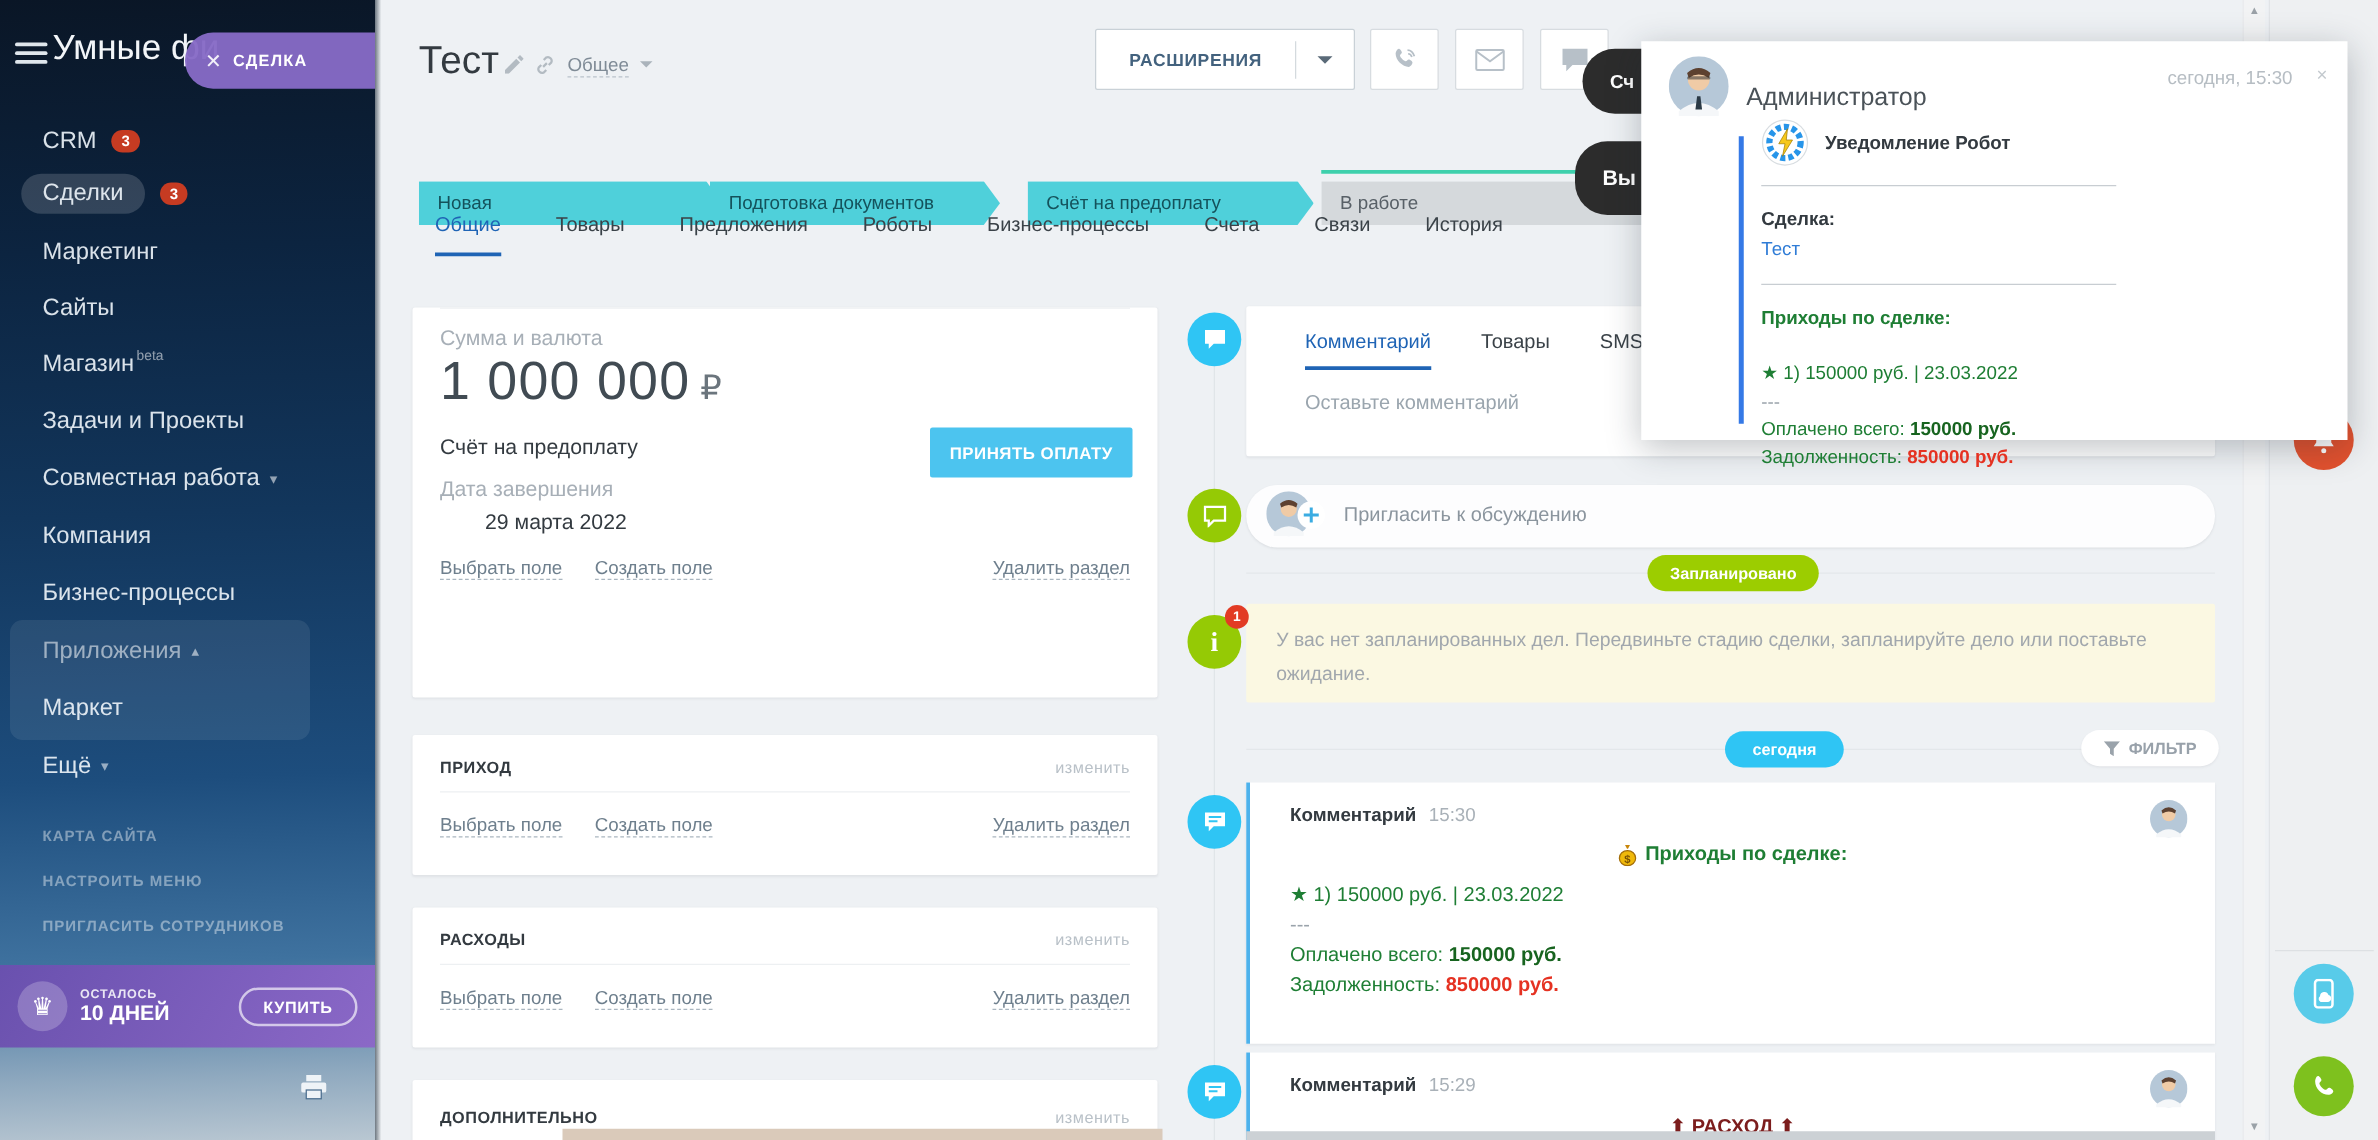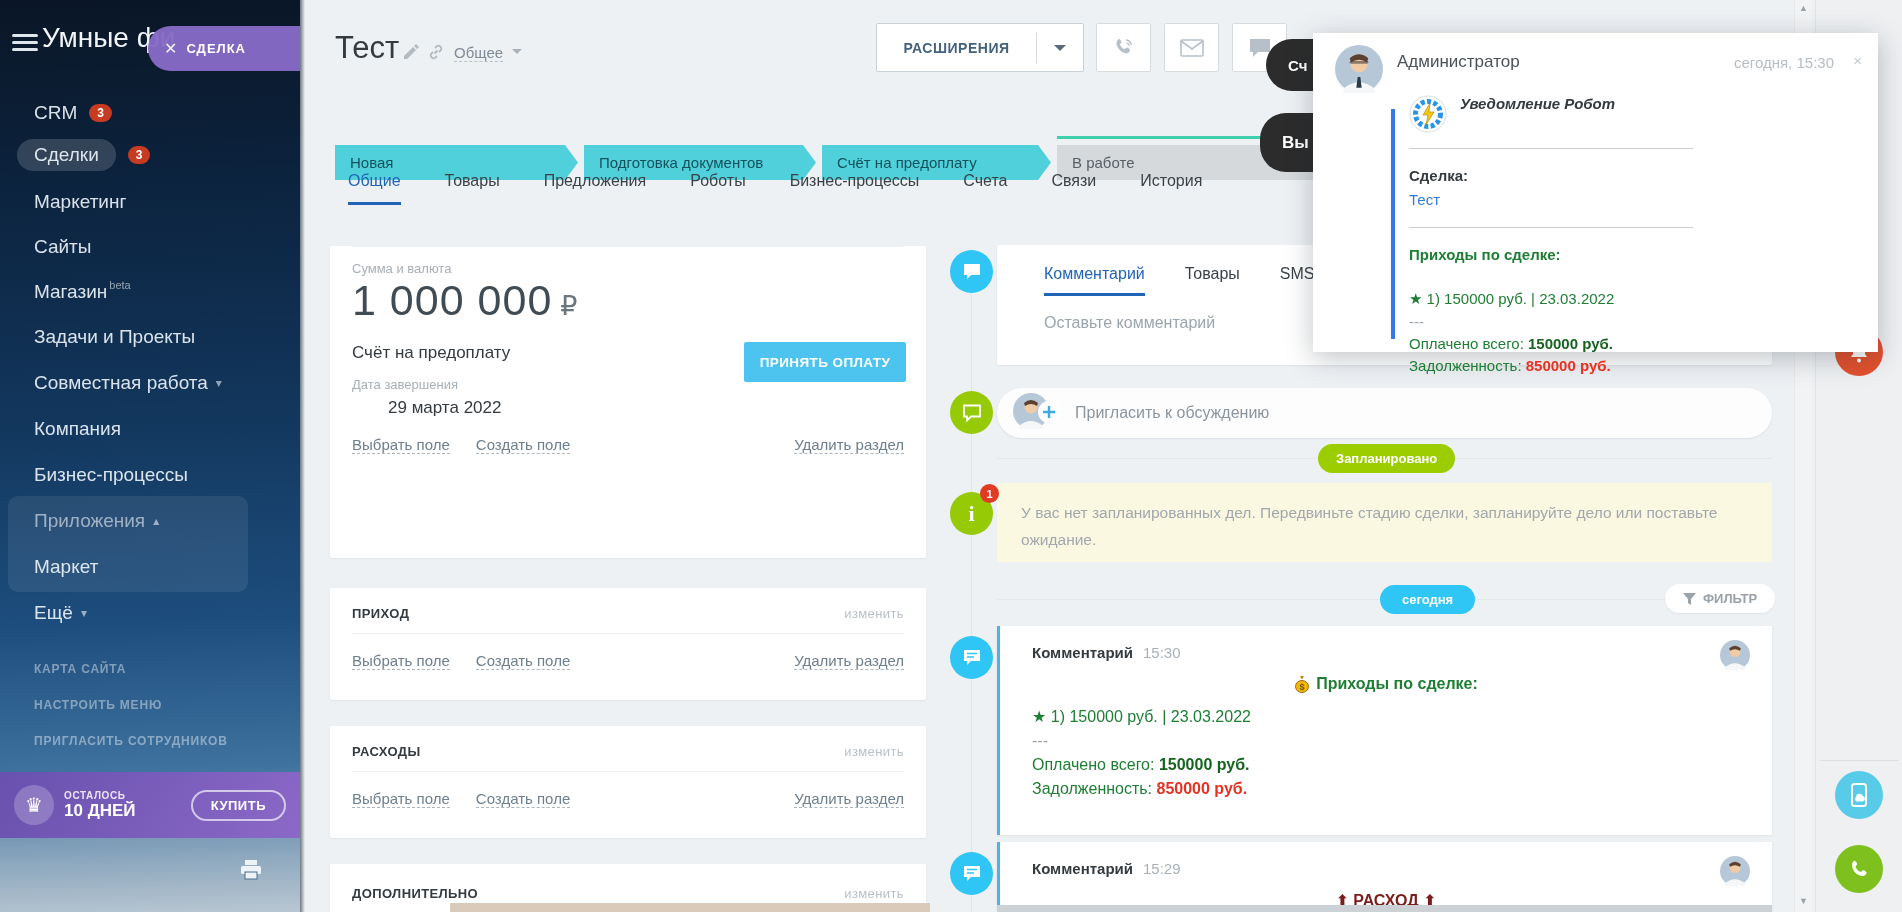--- a/index.html
+++ b/index.html
@@ -64,21 +64,21 @@
   .tabs { position:absolute; left:48px; top:172px; display:flex; gap:44px; }
   .tab { font-size:16px; color:#3a4248; cursor:pointer; padding-bottom:12px; white-space:nowrap; }
   .tab.active { color:#1f64b5; border-bottom:3px solid #1f64b5; }
 
   
   .card { position:absolute; left:30px; width:596px; background:#fff; border-radius:2px; box-shadow:0 1px 2px rgba(60,70,80,.08); }
   .card-head { display:flex; align-items:center; padding:18px 22px 12px 22px; }
   .sec-title { font-size:13px; font-weight:bold; color:#333a40; letter-spacing:.4px; }
   .edit-link { margin-left:auto; font-size:13px; color:#b9c1c8; cursor:pointer; letter-spacing:.4px; }
   .card-div { height:1px; background:#edf0f2; margin:0 22px; }
-  .fld-label { font-size:13px; color:#a7afb7; }
+  .fld-label { font-size:17px; color:#a7afb7; }
   .fld-value { font-size:17px; color:#333a40; }
   .links-row { display:flex; padding:0 22px; font-size:15px; color:#6e7f8d; }
   .dash-link { border-bottom:1px dashed #aab6c0; cursor:pointer; margin-right:26px; white-space:nowrap; }
   .dash-link.right { margin-left:auto; margin-right:0; }
   .amount { font-size:43px; color:#414b53; letter-spacing:1px; }
   .amount .rub { font-size:27px; color:#6b757d; margin-left:8px; }
   .pay-btn { position:absolute; left:414px; top:96px; width:162px; height:40px; background:#4cc4ef; border:none; border-radius:2px; color:#fff; font-weight:bold; font-size:13.5px; letter-spacing:.4px; cursor:pointer; }
   .ai-pill { margin-left:auto; display:flex; align-items:center; gap:7px; border:1px solid #d8dde1; border-radius:17px; padding:5px 14px; font-size:14px; color:#333; cursor:pointer; }
 
   
@@ -104,26 +104,26 @@
   .cmt-avatar { position:absolute; right:22px; top:14px; }
   .green { color:#1e7e34; }
   .green-b { color:#17641f; font-weight:bold; }
   .red-b { color:#e53222; font-weight:bold; }
   .maroon { color:#7c1d1d; font-weight:bold; }
   .cmt-title { text-align:center; font-size:16px; font-weight:bold; margin-top:14px; display:flex; justify-content:center; align-items:center; gap:6px; }
   .cmt-body { padding:12px 24px 0 32px; font-size:16px; line-height:24px; }
 
   
   .notif { position:absolute; left:1313px; top:33px; width:565px; height:319px; background:#fff; z-index:50; box-shadow:0 6px 26px rgba(30,40,50,.28); }
-  .notif-author { position:absolute; left:84px; top:19px; font-size:17px; color:#4a5258; }
+  .notif-author { position:absolute; left:84px; top:34px; font-size:20px; color:#4a5258; }
   .notif-time { position:absolute; right:44px; top:21px; font-size:15px; color:#b6bdc3; }
   .notif-x { position:absolute; right:16px; top:19px; font-size:15px; color:#c3c9ce; cursor:pointer; }
   .notif-vline { position:absolute; left:78px; top:76px; width:4px; height:230px; background:#3579e6; }
   .notif-body { position:absolute; left:96px; top:62px; width:300px; font-size:15px; }
-  .nb-row { display:flex; gap:13px;font-style:italic; }
+  .nb-row { display:flex; align-items:center; gap:13px; }
   .nb-robot { font-size:15px; font-weight:bold; color:#333a40; }
   .nb-hr { height:1px; background:#c8cdd2; width:284px; margin:15px 0; }
   .nb-bold { font-weight:bold; color:#333a40; line-height:24px; }
   .nb-link { color:#2f7cd6; cursor:pointer; line-height:24px; }
 
   
   .rail { position:absolute; left:1815px; top:0; width:87px; height:912px; background:#eef0f2; border-left:1px solid #e1e4e7; z-index:8; }
   .rail-circle { position:absolute; left:19px; width:48px; height:48px; border-radius:50%; display:flex; align-items:center; justify-content:center; cursor:pointer; }
   .rail-div { position:absolute; left:4px; top:760px; width:79px; height:1px; background:#dde0e3; }
   .scrollbar { position:absolute; left:1794px; top:0; width:18px; height:912px; background:#f2f3f4; z-index:7; border-left:1px solid #e7e9eb; }
@@ -267,21 +267,21 @@
     <div class="dark-chip" style="left:966px; top:39px; width:150px; height:52px;">
         <span>Сч</span>
       </div>
     <div class="dark-chip" style="left:960px; top:113px; width:160px; height:59px; font-size:17px;">
         <span>Вы</span>
       </div>
 
     <div class="stage teal" style="left:35px;  width:243px;">
         <span>Новая</span>
       </div>
-    <div class="stage teal" style="left:284px; width:232px;text-align:right;">
+    <div class="stage teal" style="left:268px; width:232px;text-align:right;">
         <span>Подготовка документов</span>
       </div>
     <div class="stage teal" style="left:522px; width:229px;">
         <span>Счёт на предоплату</span>
       </div>
     <div class="stage gray" style="left:757px; width:553px;">
         <span>В работе</span>
       </div>
     <div class="stage-under" style="left:757px; width:540px;"></div>
 

